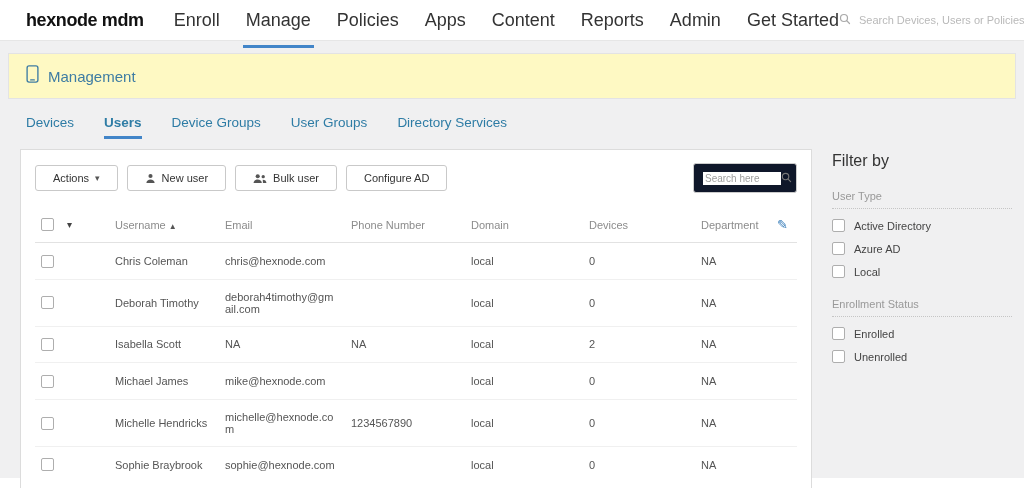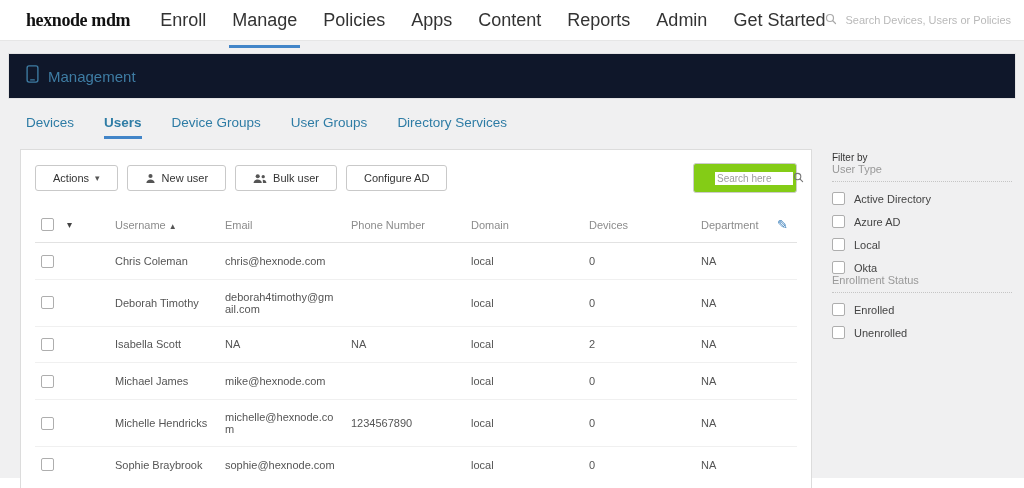--- a/index.html
+++ b/index.html
@@ -10,21 +10,21 @@
     background:#ffffff;
     overflow:hidden;
   }
   .app { width:1024px; height:488px; position:relative; background:#fff; }
 
   
   .navbar {
     height:41px; background:#fff; border-bottom:1px solid #e6e6e6;
     display:flex; align-items:center; padding:0 22px 0 26px;
   }
-  .logo { font-size:18px; font-weight:bold; color:#111; letter-spacing:-0.4px; margin-right:30px; white-space:nowrap;font-family:Liberation Serif, serif; }
+  .logo { font-size:18px; font-weight:bold; color:#111; letter-spacing:-0.4px; margin-right:30px; white-space:nowrap; }
   .main-nav { display:flex; align-items:stretch; gap:26px; font-size:18px; color:#333; height:55px; }
   .nav-item { display:flex; align-items:center; position:relative; cursor:pointer; white-space:nowrap; }
   .nav-item.active::after { content:""; position:absolute; left:-3px; right:-3px; bottom:0; height:3px; background:#4285c8; }
   .nav-right { margin-left:auto; display:flex; align-items:center; gap:15px; }
   .nav-search { display:flex; align-items:center; gap:6px; width:205px; }
   .nav-search input { border:none; outline:none; background:transparent; font-size:11px; color:#555; width:178px; font-family:inherit; }
   .nav-search input::placeholder { color:#b9b9b9; }
   .bell-wrap { position:relative; width:18px; height:18px; cursor:pointer; }
   .badge {
     position:absolute; top:-5px; right:-6px; min-width:12px; height:12px; padding:0 2px;
@@ -34,21 +34,21 @@
   .help { color:#777; font-size:14px; cursor:pointer; }
   .avatar {
     width:26px; height:26px; border-radius:50%; background:#2b3a55;
     overflow:hidden; display:flex; align-items:flex-end; justify-content:center; cursor:pointer;
   }
 
   
   .page { background:#f0f0f1; height:437px; padding:12px 8px 0; }
 
   .mgmt-bar {
-    background:#0f172a; border:1px solid #e3e3e4;
+    background:#fef9c3; border:1px solid #e3e3e4;
     padding:11px 17px; display:flex; align-items:center; gap:9px;
   }
   .mgmt-title { color:#3e7ca3; font-size:15px; }
 
   .tabs { display:flex; gap:30px; margin:16px 0 0 18px; font-size:13.5px; color:#2e7ca5; }
   .tab { padding-bottom:9px; position:relative; cursor:pointer; white-space:nowrap; }
   .tab.active { font-weight:bold; }
   .tab.active::after { content:""; position:absolute; left:0; right:0; bottom:0; height:3px; background:#4285c8; }
 
   .content-row { display:flex; align-items:flex-start; margin:10px 4px 0 12px; gap:20px; }
@@ -58,21 +58,21 @@
   .toolbar { display:flex; align-items:center; }
   .btn {
     border:1px solid #c9c9c9; background:#fff; border-radius:3px;
     font-size:11px; color:#333; padding:6px 17px;
     display:flex; align-items:center; gap:6px; margin-right:9px; cursor:pointer;
     font-family:inherit; white-space:nowrap;
   }
   .glyph { font-size:9px; color:#555; line-height:1; }
   .toolbar-search {
     margin-left:auto; border:1px solid #ccc; border-radius:3px;
-    display:flex; align-items:center; padding:5px 21px; background:#84cc16; width:104px;
+    display:flex; align-items:center; padding:5px 9px; background:#0f172a; width:104px;
   }
   .toolbar-search input { border:none; outline:none; width:78px; font-size:10px; color:#555; font-family:inherit; }
   .toolbar-search input::placeholder { color:#9d9d9d; }
 
   table.users { width:100%; border-collapse:collapse; table-layout:fixed; margin-top:14px; font-size:11px; }
   .users th {
     color:#8c8c8c; font-weight:normal; text-align:left;
     padding:10px 6px; border-bottom:1px solid #e2e2e2; white-space:nowrap;
   }
   .users td { padding:11px 6px; border-bottom:1px solid #f0f0f0; color:#555; word-break:break-all; vertical-align:middle; }
@@ -83,23 +83,23 @@
   .pencil { font-family:"DejaVu Sans", sans-serif; color:#337ab7; font-size:13px; cursor:pointer; }
   input[type="checkbox"] {
     appearance:none; -webkit-appearance:none;
     width:13px; height:13px; border:1px solid #aeaeae; border-radius:2px;
     background:#fff; margin:0; vertical-align:middle; cursor:pointer;
   }
   .pagination { text-align:right; font-size:11px; color:#555; padding:12px 6px 6px; }
 
   
   .filter { width:180px; padding-top:3px; }
-  .filter-title { font-size:10px; color:#333; }
+  .filter-title { font-size:16px; color:#333; }
   .filter-sec-head {
-    font-size:11px; color:#999;
+    margin-top:20px; font-size:11px; color:#999;
     border-bottom:1px dotted #c5c5c5; padding-bottom:6px;
   }
   .filter-opt { display:flex; align-items:center; gap:9px; margin-top:10px; font-size:11px; color:#444; }
 </style>
 </head>
 <body>
 
 <div class="app">
 
   <header class="navbar">
@@ -306,24 +306,20 @@
           <span>Active Directory</span>
         </label>
         <label class="filter-opt">
           <input type="checkbox" style="">
           <span>Azure AD</span>
         </label>
         <label class="filter-opt">
           <input type="checkbox" style="">
           <span>Local</span>
         </label>
-        <label class="filter-opt">
-          <input type="checkbox" style="">
-          <span>Okta</span>
-        </label>
 
         <div class="filter-sec-head">Enrollment Status</div>
         <label class="filter-opt">
           <input type="checkbox" style="">
           <span>Enrolled</span>
         </label>
         <label class="filter-opt">
           <input type="checkbox" style="">
           <span>Unenrolled</span>
         </label>

